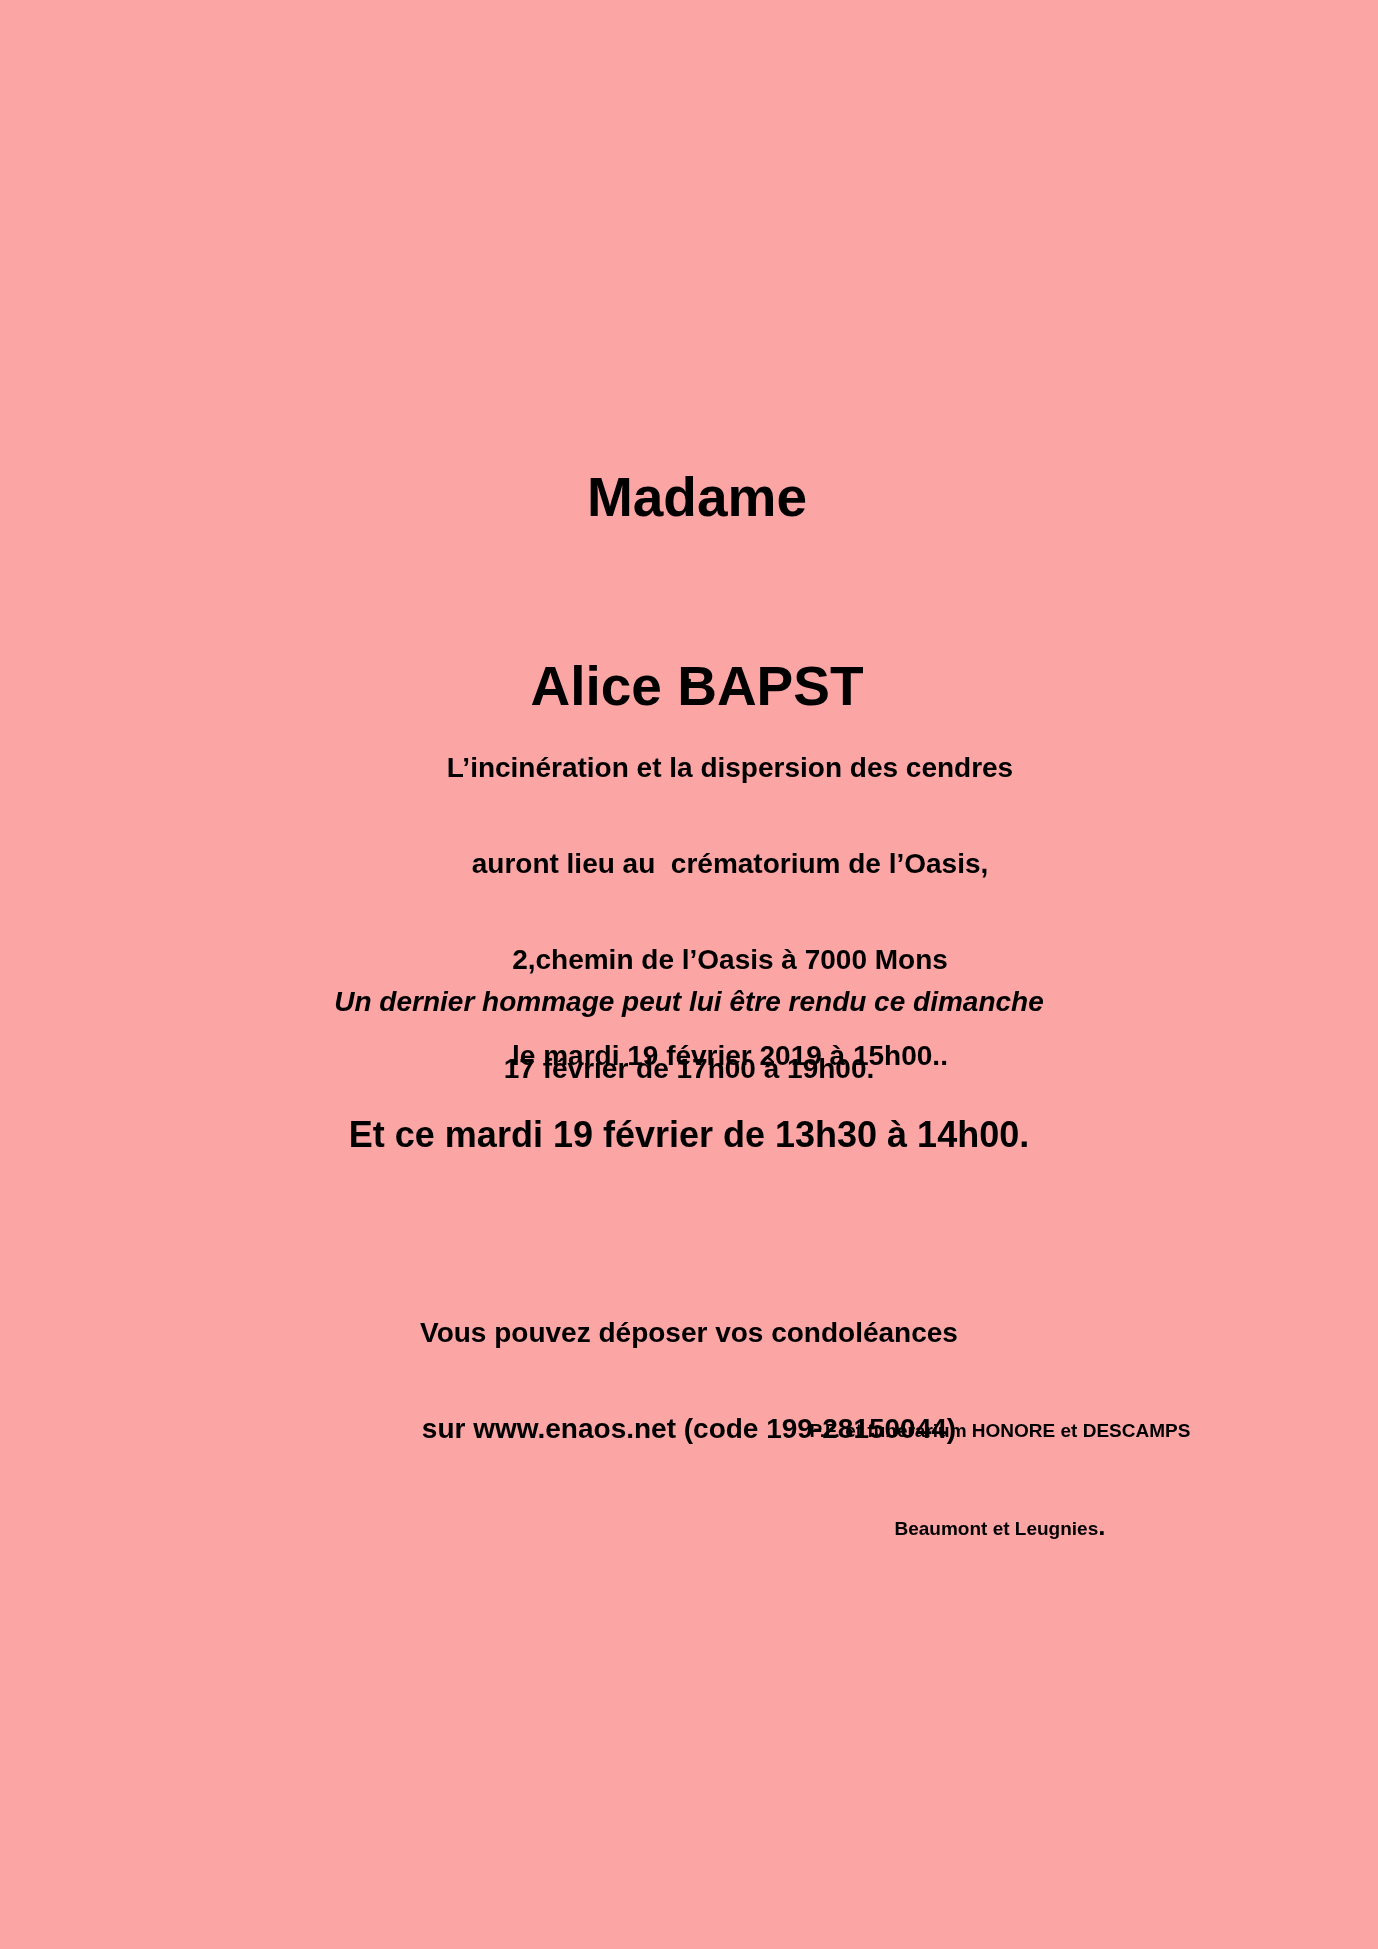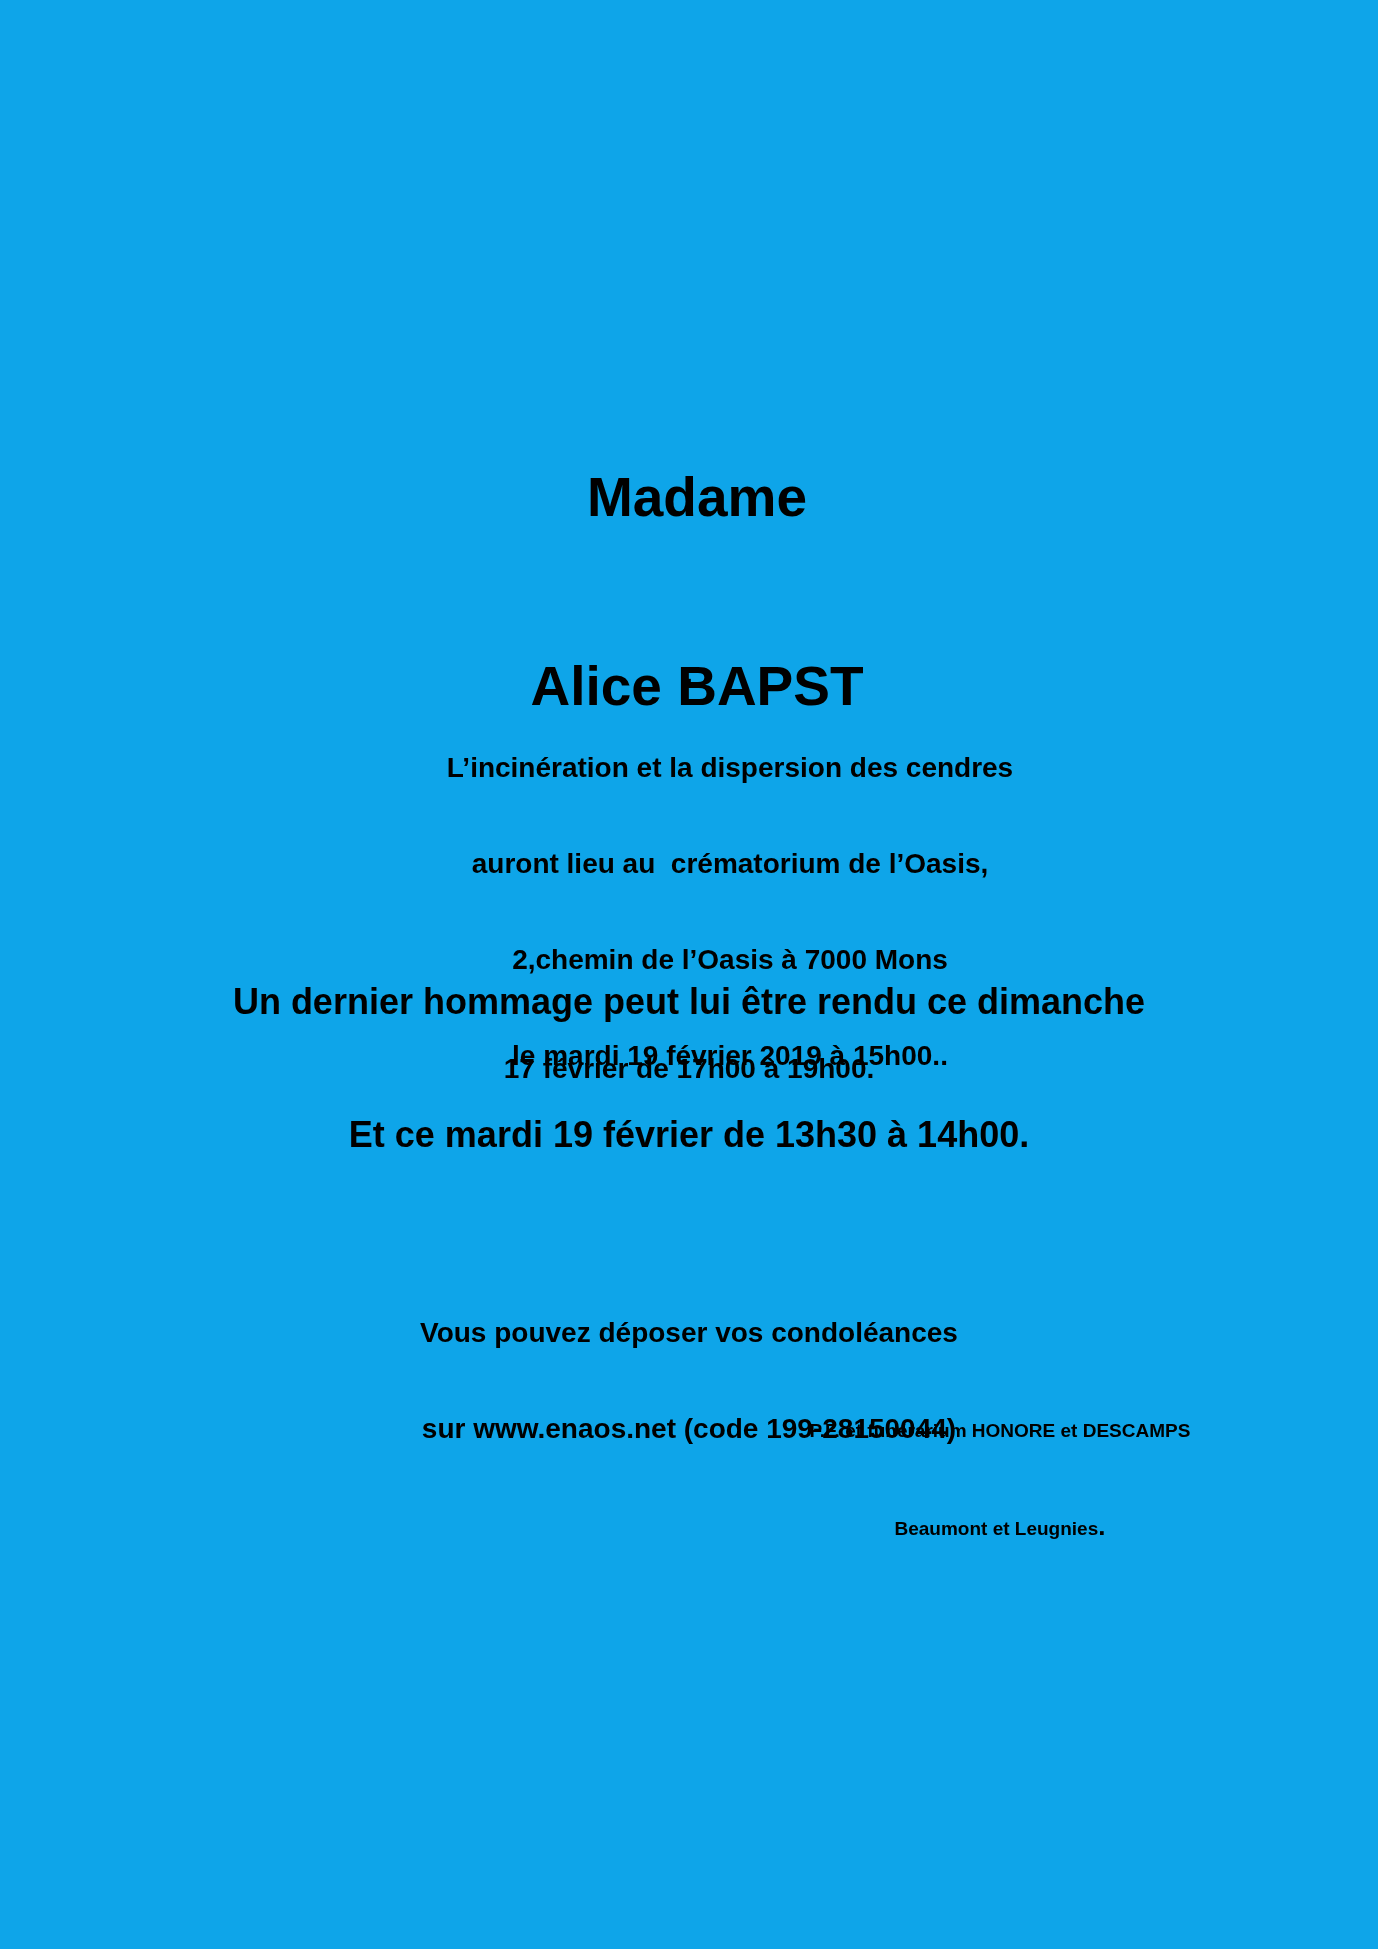--- a/index.html
+++ b/index.html
@@ -1,38 +1,38 @@
 <!DOCTYPE html>
 <html><head>
 <meta charset="utf-8">
 <style>
   html, body { margin: 0; padding: 0; background: #ffffff; }
   .page {
     position: relative;
     width: 1378px;
     height: 1949px;
-    background: #0ea5e9;
+    background: #fca5a5;
     color: #000000;
     font-family: "Liberation Sans", sans-serif;
     font-weight: 700;
     overflow: hidden;
   }
   .abs-line {
     position: absolute;
     left: 0;
     width: 1378px;
     text-align: center;
     white-space: pre-wrap;
   }
   .title-block   { top: 340px; left: 8px;  font-size: 55px; line-height: 63px; }
   .vitals-block  { top: 526px; font-size: 28px; line-height: 32px; }
   .dot-line      { top: 658px; font-size: 28px; line-height: 32px; }
   .ceremony-block{ top: 688px; left: 41px; font-size: 28px; line-height: 32px; }
   .levee-line    { top: 892px; font-size: 28px; line-height: 32px; }
-  .tribute-line1 { top: 986px; font-size: 36px; line-height: 32px; }
+  .tribute-line1 { top: 986px; font-size: 28px; line-height: 32px; font-style: italic; }
   .tribute-line2 { top: 1053px; font-size: 28px; line-height: 32px; }
   .tribute-line3 { top: 1119px; font-size: 36px; line-height: 32px; }
   .condolences-block { top: 1253px; font-size: 28px; line-height: 32px; }
   .footer-block {
     position: absolute;
     left: 750px;
     top: 1366px;
     width: 500px;
     text-align: center;
     font-size: 19px;

